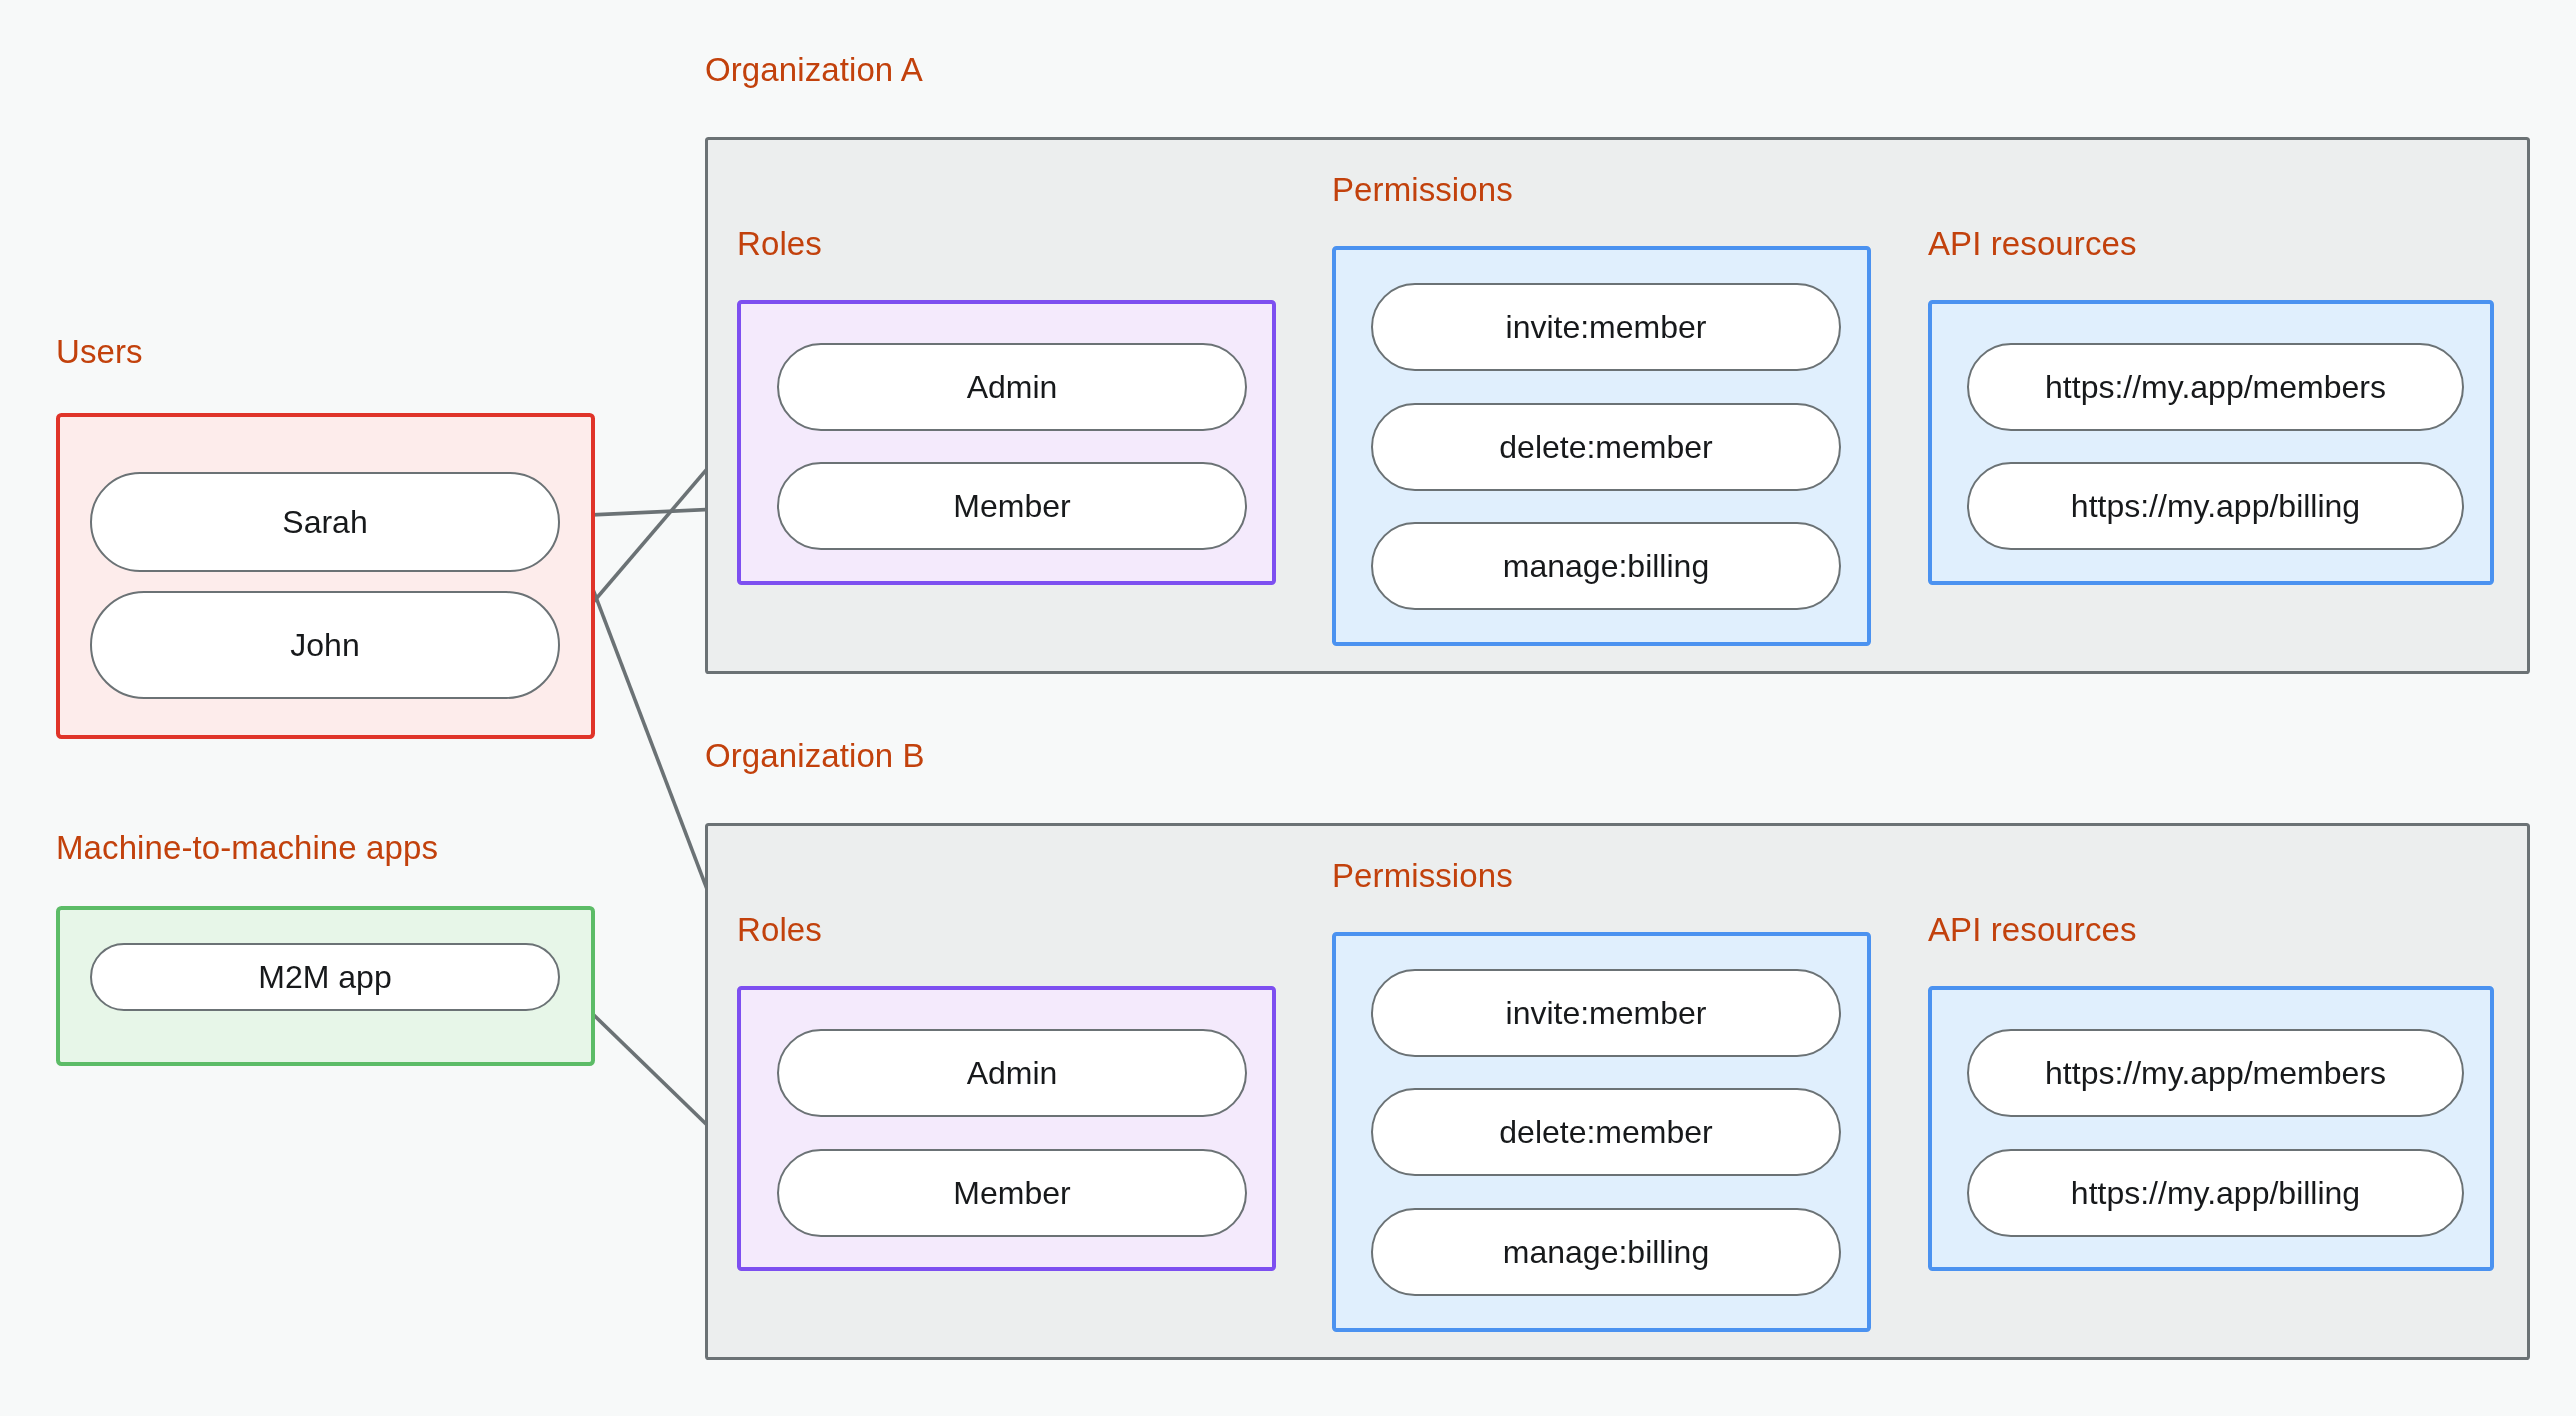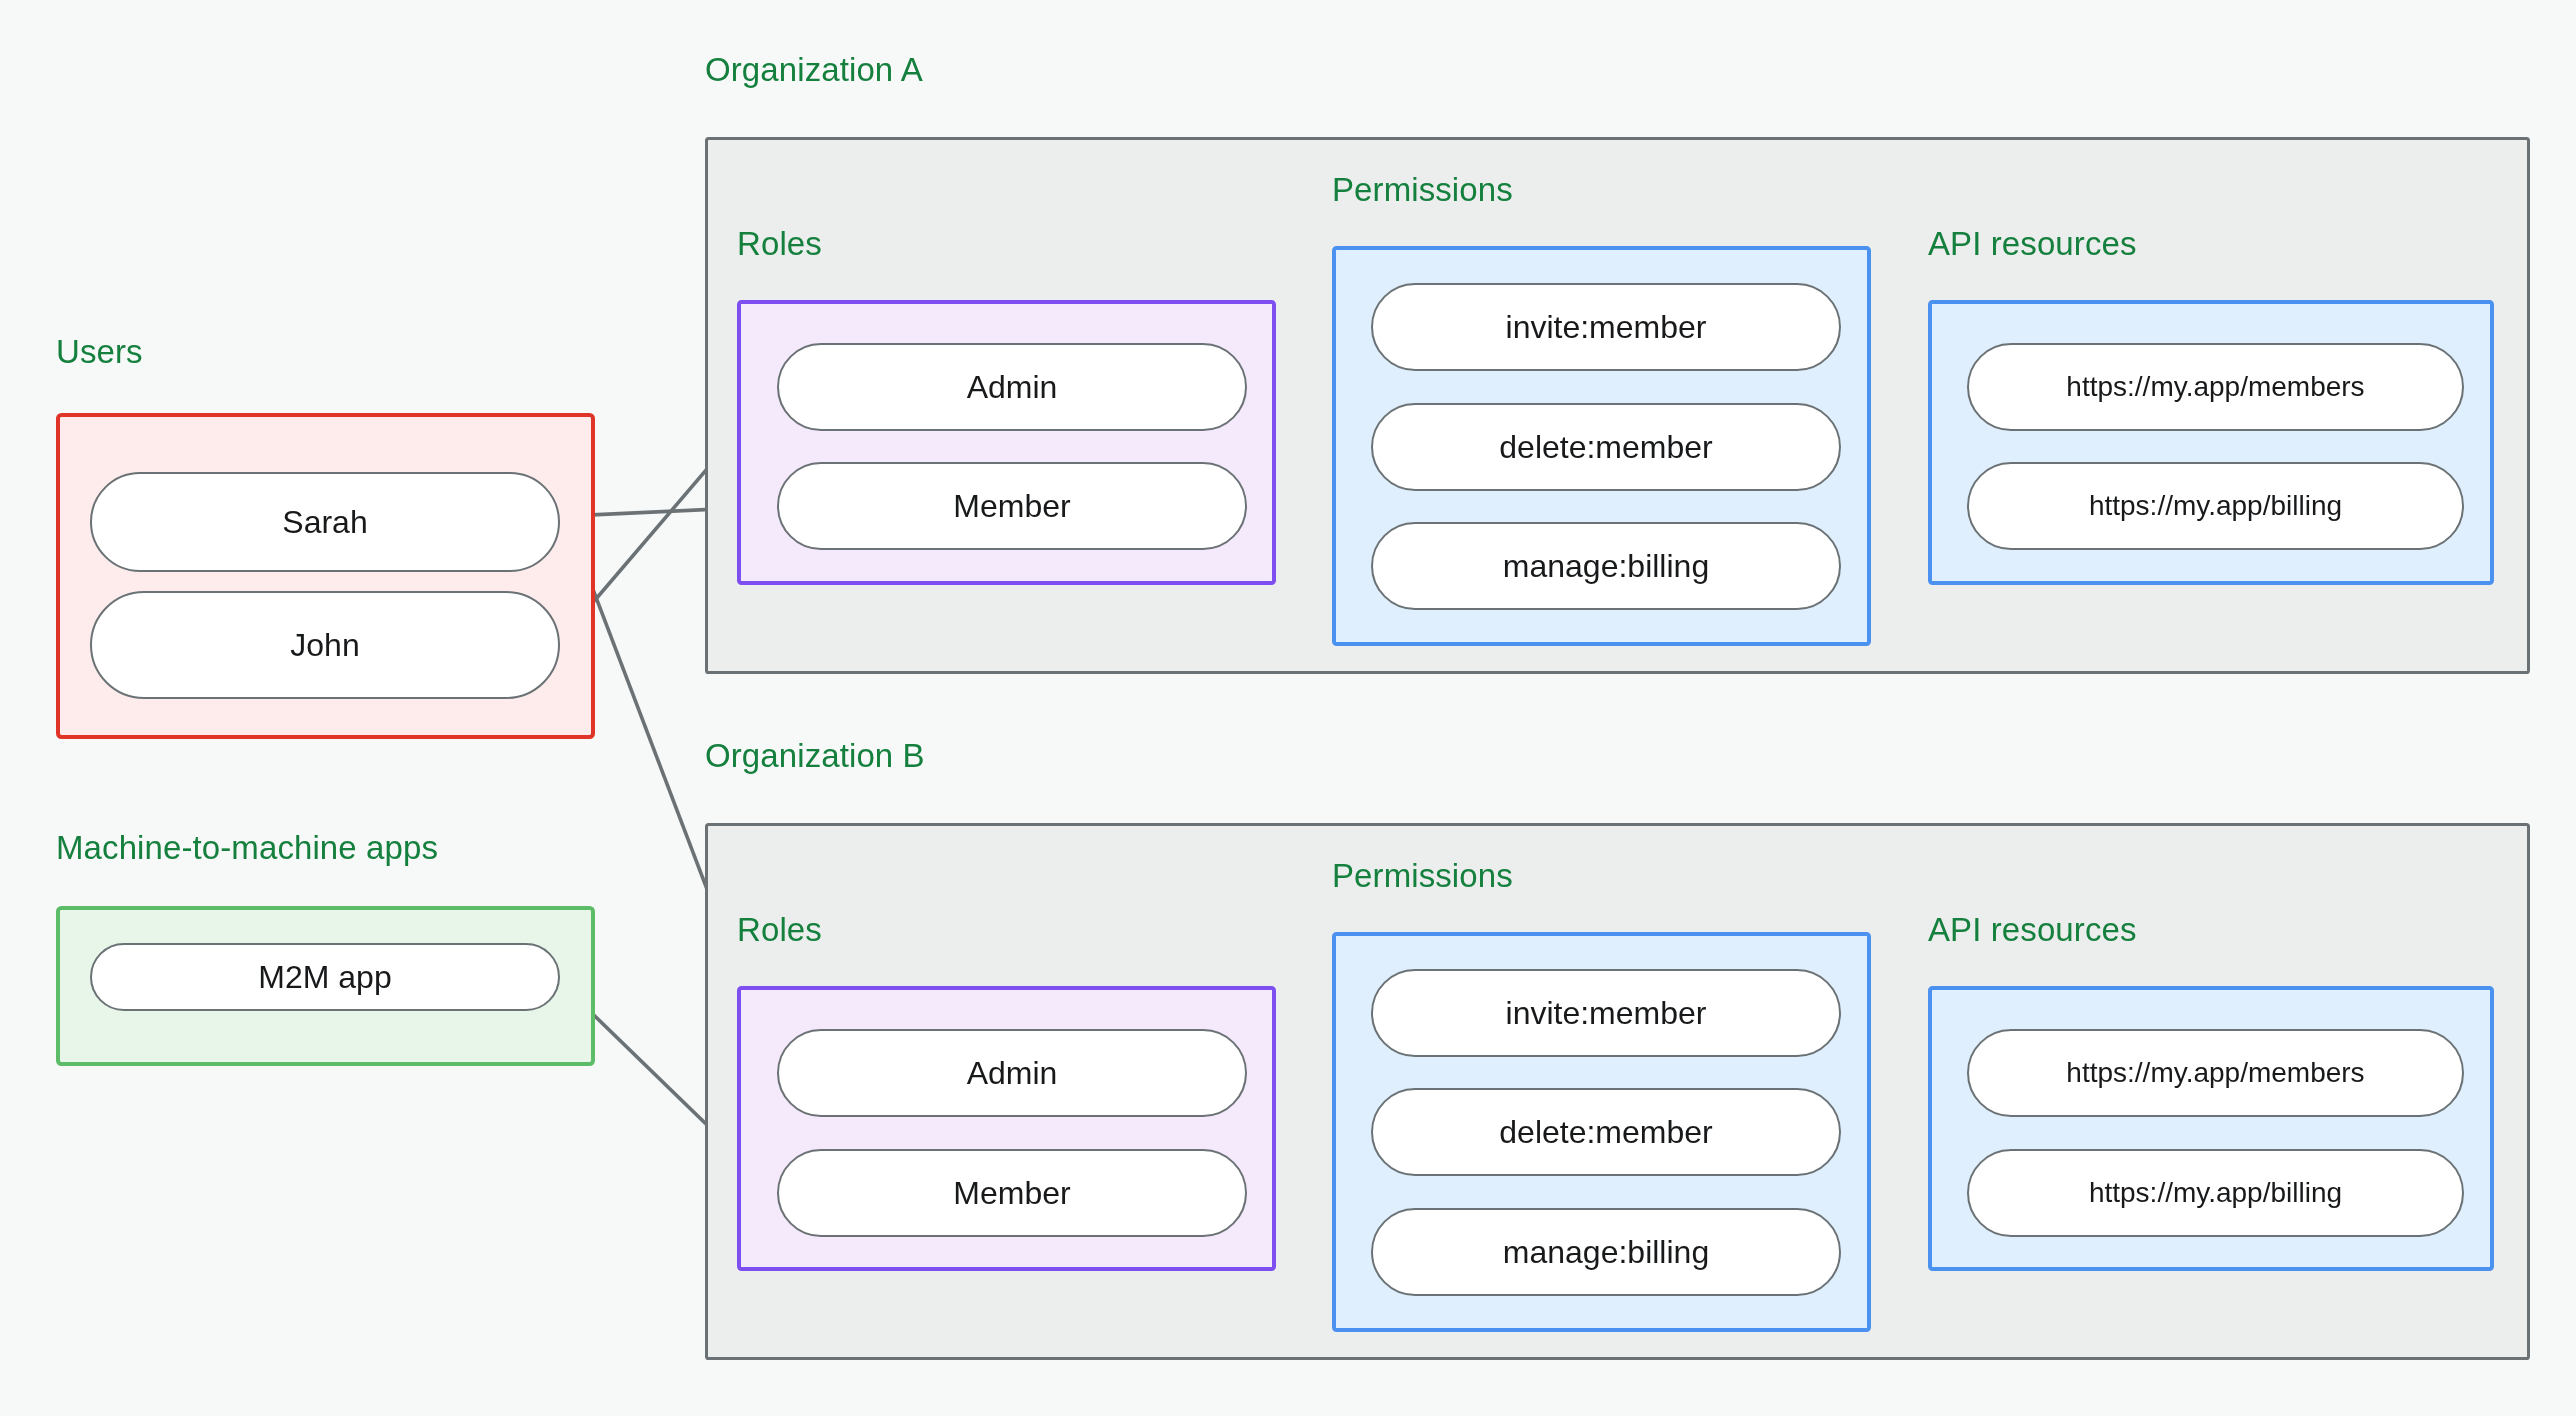--- a/index.html
+++ b/index.html
@@ -21,21 +21,21 @@
     position: absolute;
     left: 0; top: 0;
     width: 2576px; height: 1416px;
     pointer-events: none;
     z-index: 1;
   }
   
   .group-label {
     position: absolute;
     font-size: 33px;
-    color: #15803d;
+    color: #c2410c;
     white-space: nowrap;
     z-index: 4;
     letter-spacing: 0.1px;
   }
   
   .org-box {
     position: absolute;
     background: #eceeee;
     border: 3.6px solid #6b7275;
     border-radius: 3.6px;
@@ -83,21 +83,21 @@
     border: 2.7px solid #6b7275;
     border-radius: 901px;
     display: flex;
     align-items: center;
     justify-content: center;
     font-size: 32px;
     color: #17191b;
     z-index: 5;
     white-space: nowrap;
   }
-  .pill.small-txt { font-size: 28px; }
+  .pill.small-txt { font-size: 32px; }
 </style>
 </head>
 <body>
 
 <div id="stage">
 
   <svg id="edges" viewBox="0 0 2859 1572" width="2576" height="1416">
     <g stroke="#6b7275" stroke-width="4" fill="none">
 
       <path d="M627 573 L862 562"></path>

